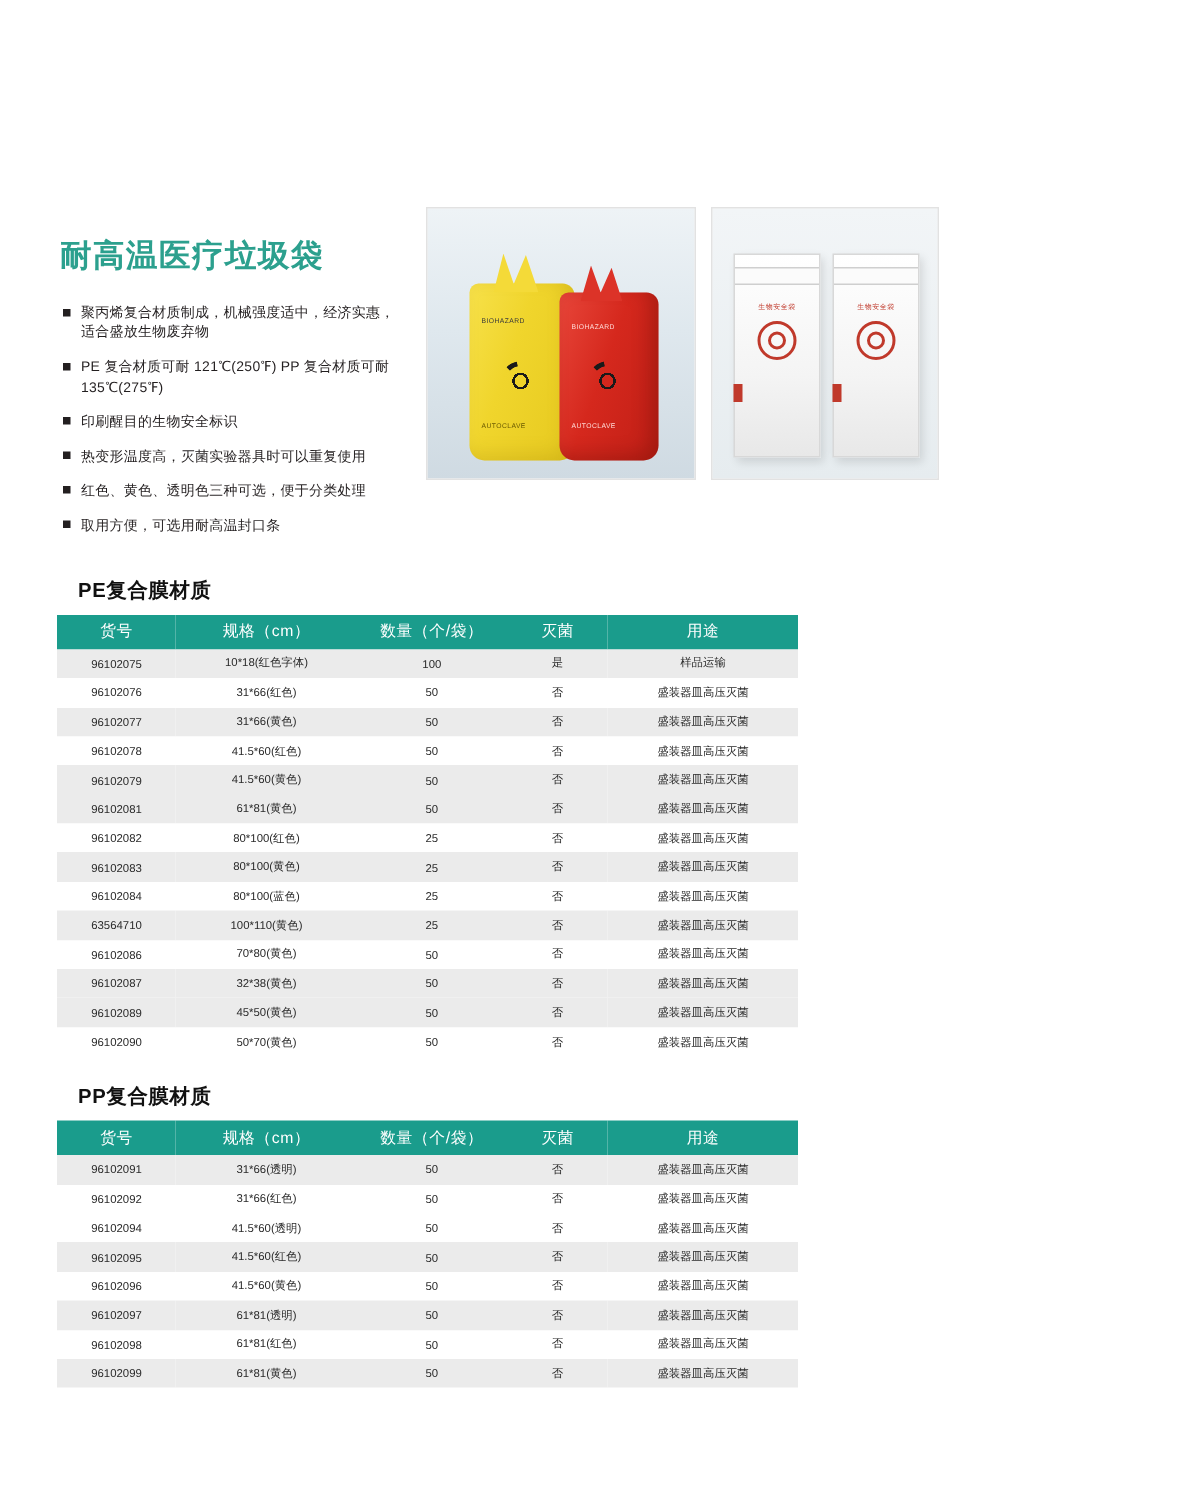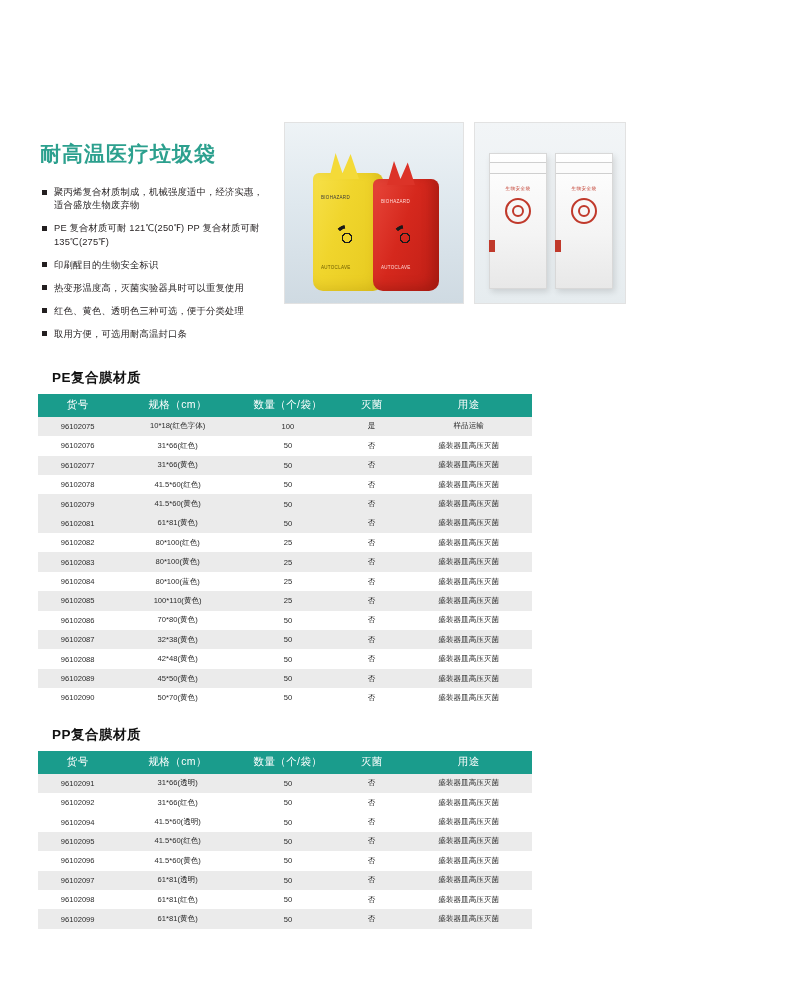--- a/index.html
+++ b/index.html
@@ -14,21 +14,21 @@
     color: #1a1a1a;
     position: relative;
     overflow: hidden;
   }
   .page {
     width: 664px;
     height: 1000px;
     position: relative;
     background: #ffffff;
     box-sizing: border-box;
-    padding: 0 38px;
+    padding: 16px 38px;
   }
 
   
   .hero {
     display: flex;
     padding-top: 118px;
     gap: 14px;
     align-items: flex-start;
   }
   .hero-left {
@@ -386,46 +386,38 @@
           </tr>
         <tr class="even">
             <td>96102084</td>
             <td>80*100(蓝色)</td>
             <td>25</td>
             <td>否</td>
             <td>盛装器皿高压灭菌</td>
             <td class="spacer-col"></td>
           </tr>
         <tr class="odd">
-            <td>96102085</td>
+            <td>63564710</td>
             <td>100*110(黄色)</td>
             <td>25</td>
             <td>否</td>
             <td>盛装器皿高压灭菌</td>
             <td class="spacer-col"></td>
           </tr>
         <tr class="even">
             <td>96102086</td>
             <td>70*80(黄色)</td>
             <td>50</td>
             <td>否</td>
             <td>盛装器皿高压灭菌</td>
             <td class="spacer-col"></td>
           </tr>
         <tr class="odd">
             <td>96102087</td>
             <td>32*38(黄色)</td>
-            <td>50</td>
-            <td>否</td>
-            <td>盛装器皿高压灭菌</td>
-            <td class="spacer-col"></td>
-          </tr>
-        <tr class="even">
-            <td>96102088</td>
-            <td>42*48(黄色)</td>
             <td>50</td>
             <td>否</td>
             <td>盛装器皿高压灭菌</td>
             <td class="spacer-col"></td>
           </tr>
         <tr class="odd">
             <td>96102089</td>
             <td>45*50(黄色)</td>
             <td>50</td>
             <td>否</td>

